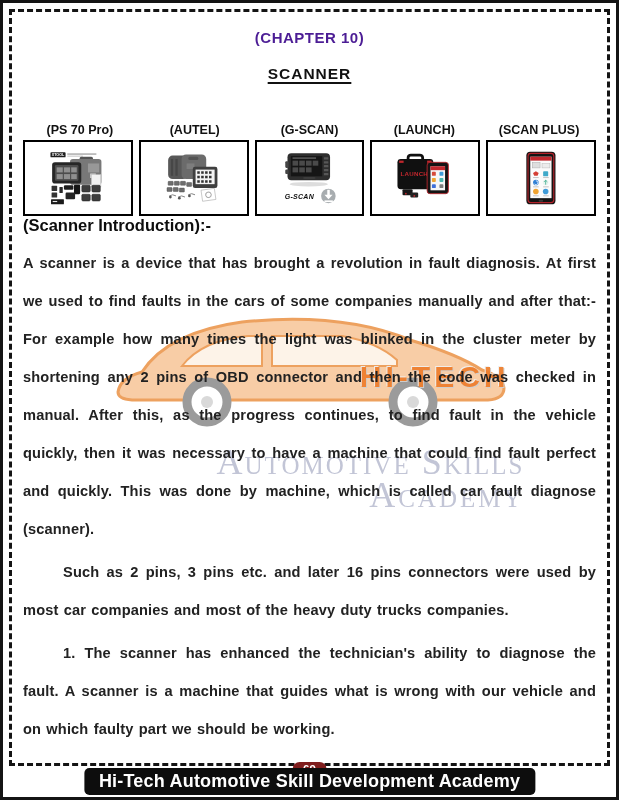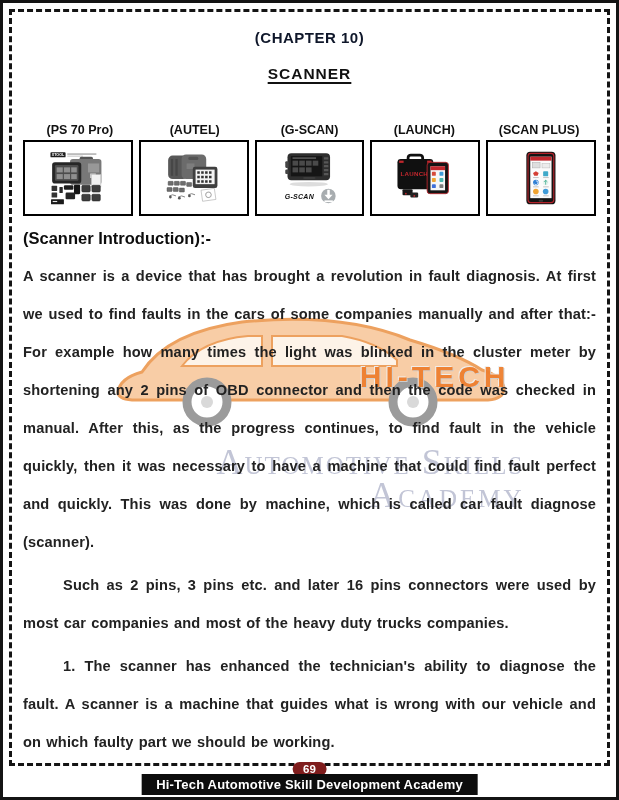--- a/index.html
+++ b/index.html
@@ -3,31 +3,31 @@
 <meta charset="utf-8">
 <style>
   html,body{margin:0;padding:0;background:#e9e9e9;}
   .page{position:relative;width:619px;height:800px;background:#ffffff;margin:0 auto;
         font-family:"Liberation Sans",sans-serif;overflow:hidden;}
   .outer-border{position:absolute;inset:0;border:3px solid #141414;pointer-events:none;z-index:4;}
   .dashed-border{position:absolute;left:9px;right:9px;top:9px;bottom:34px;
         border:3px dashed #141414;pointer-events:none;z-index:4;}
   .content{position:absolute;inset:0;padding:0 23px;z-index:2;}
   .chapter-title{padding-top:29px;text-align:center;font-size:15px;font-weight:bold;
-        color:#0f172a;letter-spacing:.5px;}
+        color:#4c1d95;letter-spacing:.5px;}
   .doc-title{margin-top:19px;text-align:center;font-size:15.5px;font-weight:bold;color:#111;
         letter-spacing:1px;}
   .doc-title span{text-decoration:underline;text-decoration-thickness:2px;text-underline-offset:3px;}
   .products{margin-top:40px;}
   .product-labels{display:grid;grid-template-columns:repeat(5,1fr);gap:1px;}
   .product-labels div{text-align:center;font-weight:bold;font-size:12.5px;color:#111;white-space:nowrap;}
   .product-boxes{display:grid;grid-template-columns:repeat(5,1fr);gap:6px;margin-top:3px;}
   .pbox{border:2px solid #000000;background:#fff;height:76px;padding:8px;box-sizing:border-box;}
   .pbox svg{width:100%;height:100%;display:block;}
-  .intro-heading{margin-top:13px;font-size:16.5px;font-weight:bold;color:#0d0d0d;}
+  .intro-heading{font-size:16.5px;font-weight:bold;color:#0d0d0d;}
   .bodytext{margin-top:9px;font-size:14.6px;font-weight:bold;color:#222;
         text-align:justify;line-height:38px;letter-spacing:.15px;word-spacing:1px;}
   .bodytext p{margin:0 0 5px 0;}
   .bodytext p.indent{text-indent:40px;}
   
   .watermark{position:absolute;top:292px;left:50%;transform:translateX(-50%);width:430px;
         z-index:1;text-align:right;pointer-events:none;}
   .wm-car{position:relative;width:400px;height:150px;margin:0 auto;}
   .wm-brand{position:absolute;left:0;right:0;top:68px;font-size:30px;font-weight:bold;
         color:#ee7f2e;letter-spacing:4px;font-family:"Liberation Sans",sans-serif;
@@ -35,22 +35,22 @@
   .wm-line{font-family:"Liberation Serif",serif;font-variant:small-caps;color:#c2c5d6;
         line-height:33px;}
   .wm-line1{font-size:36px;letter-spacing:2px;margin-top:4px;}
   .wm-line2{font-size:34px;}
   .wm-line3{font-size:36px;letter-spacing:3px;}
   
   .page-badge{position:absolute;left:50%;transform:translateX(-50%);bottom:24px;z-index:5;
         background:#7f1d1d;color:#fff;font-size:11.5px;font-weight:bold;
         padding:1px 11px;border-radius:9px;}
   .footer-bar{position:absolute;left:50%;transform:translateX(-50%);bottom:5px;z-index:5;
-        background:#0d0d0d;color:#fff;font-size:13px;font-weight:bold;
-        padding:3px 15px;border-radius:0;white-space:nowrap;letter-spacing:.2px;}
+        background:#0d0d0d;color:#fff;font-size:18px;font-weight:bold;
+        padding:3px 15px;border-radius:5px;white-space:nowrap;letter-spacing:.2px;}
 </style>
 </head>
 <body>
 
 <div class="page">
   <div class="outer-border"></div>
   <div class="dashed-border"></div>
 
   <div class="watermark">
     <div class="wm-car">

